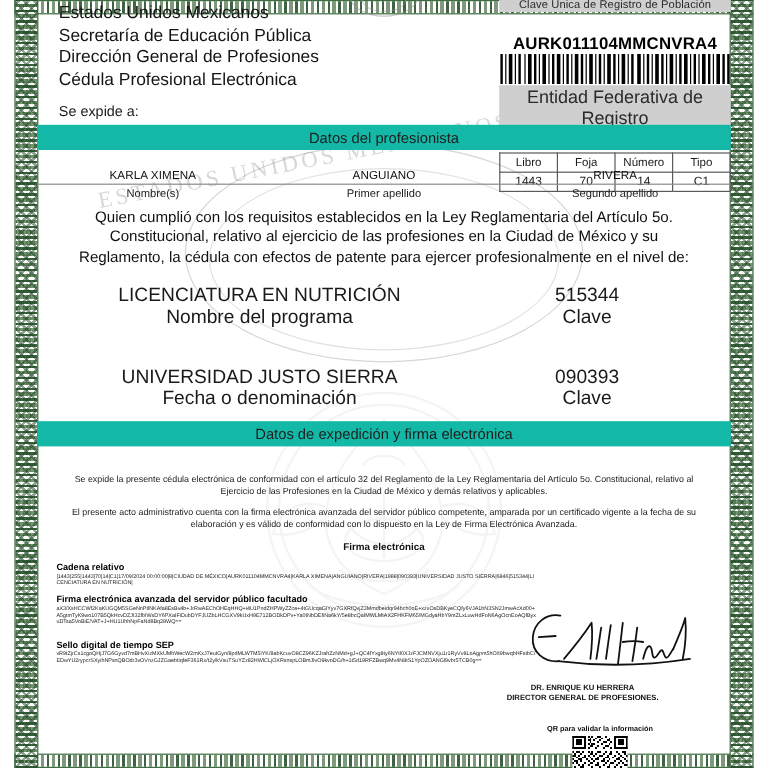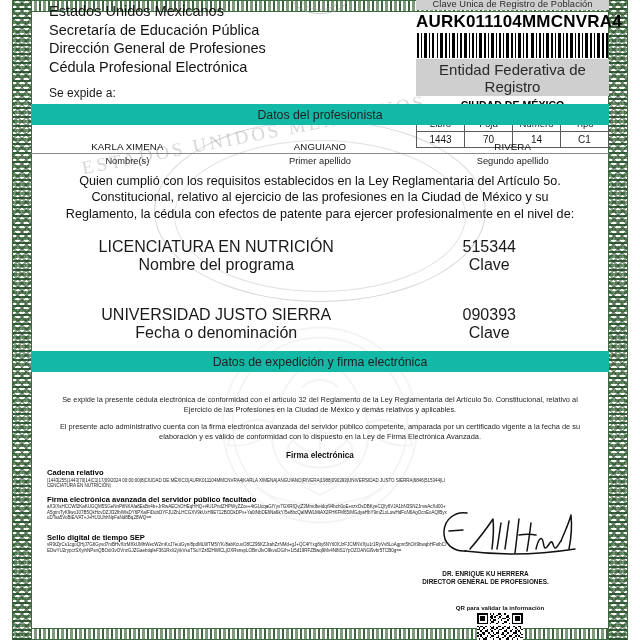--- a/index.html
+++ b/index.html
@@ -81,22 +81,22 @@
   
   .hdr{position:relative;z-index:2;padding-top:2px;}
   .hdr-title{font-size:14.5px;line-height:18.5px;color:#141414;padding-left:18px;}
 
   .curp-box{position:absolute;right:0;top:-3px;width:193px;z-index:3;}
   .curp-label{
     background:#cfcfcf;color:#2a2a2a;font-size:9.3px;text-align:center;
     padding:1.5px 0;letter-spacing:.1px;
   }
   .curp-value{
-    text-align:center;font-weight:bold;font-size:17px;letter-spacing:.2px;
-    padding:2px 0 1px;color:#000;
+    text-align:center;font-weight:bold;font-size:14px;letter-spacing:.2px;
+    padding:18px 0 1px;color:#000;
   }
   .barcode{height:25px;width:100%;display:block;}
   .ent-label{
     background:#cfcfcf;color:#2a2a2a;font-size:15px;text-align:center;
     padding:1.5px 0;margin-top:1px;
   }
   .ent-value{
     text-align:center;font-weight:bold;font-size:10.6px;padding:3px 0 4px;color:#000;
   }
   .lfnt{width:100%;border-collapse:collapse;table-layout:fixed;}

